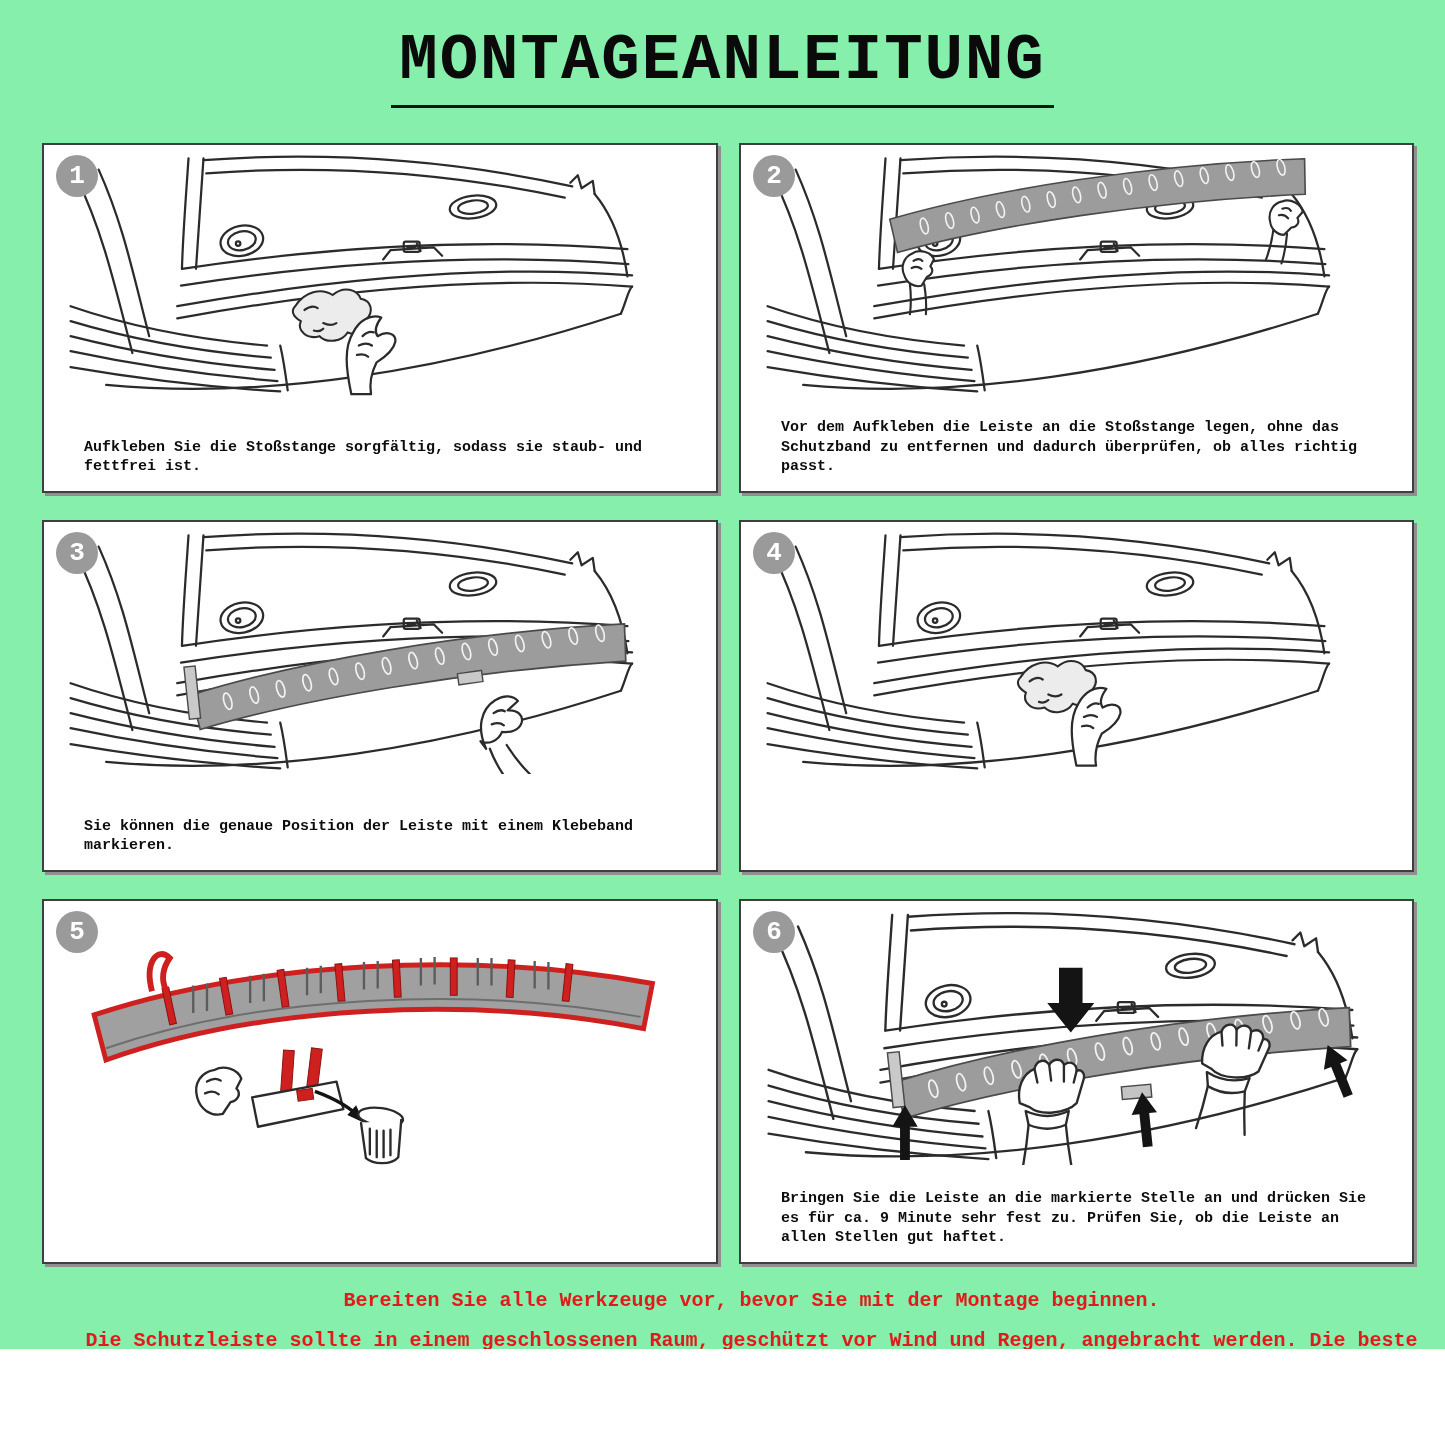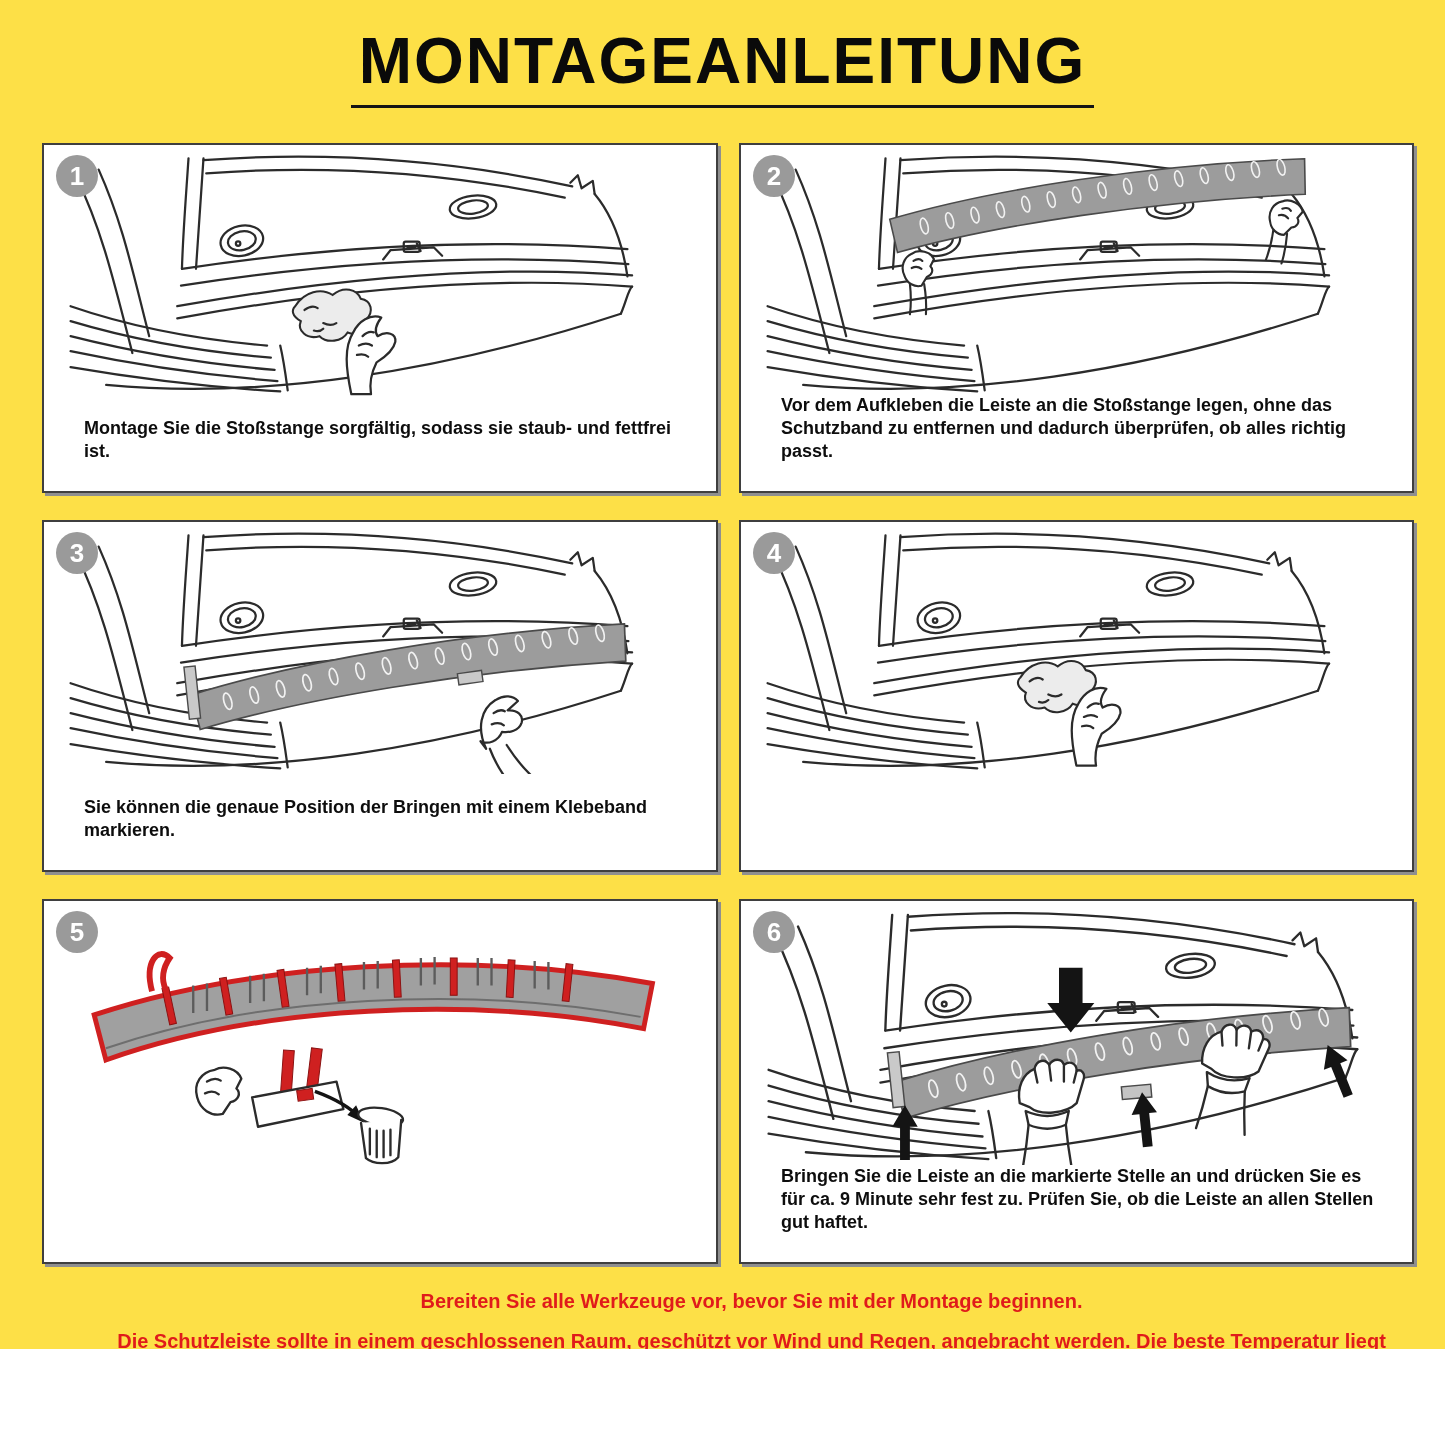--- a/index.html
+++ b/index.html
@@ -1,18 +1,18 @@
 <!DOCTYPE html>
 <html><head>
 <meta charset="utf-8">
 <style>
   html,body{margin:0;padding:0;background:#fff;}
   .sheet{
-    position:relative;width:1445px;height:1349px;background:#fde047;
-    font-family:Liberation Sans, sans-serif;color:#111;overflow:hidden;
+    position:relative;width:1445px;height:1349px;background:#86efac;
+    font-family:Liberation Mono, monospace;color:#111;overflow:hidden;
   }
   .title-wrap{position:absolute;top:28px;left:0;width:100%;text-align:center;}
   .title{
     display:inline-block;margin:0;font-size:64px;font-weight:bold;letter-spacing:2px;
     color:#0a0a0a;border-bottom:3px solid #141414;padding:0 8px 10px 8px;line-height:1.05;
   }
   .grid{
     position:absolute;top:143px;left:42px;width:1372px;
     display:grid;grid-template-columns:676px 675px;grid-template-rows:350px 352px 365px;
     column-gap:21px;row-gap:27px;
@@ -22,22 +22,22 @@
     box-shadow:3px 3px 0 #8f8f8f;box-sizing:border-box;
   }
   .badge{
     position:absolute;top:10px;left:12px;width:42px;height:42px;border-radius:50%;
     background:#9a9a9a;color:#fff;font-weight:bold;font-size:26px;
     display:flex;align-items:center;justify-content:center;z-index:3;
   }
   .illus{position:absolute;top:4px;left:6px;right:6px;height:248px;z-index:1;}
   .panel.tall .illus{height:260px;}
   .caption{
-    position:absolute;left:40px;right:26px;bottom:10px;
-    font-size:18px;font-weight:bold;line-height:1.28;color:#0d0d0d;z-index:2;
+    position:absolute;left:40px;right:26px;bottom:0;
+    font-size:15px;font-weight:bold;line-height:1.28;color:#0d0d0d;z-index:2;
   }
   .footer{position:absolute;top:1288px;left:0;width:100%;text-align:center;padding-left:29px;}
   .footer p{
     margin:0 auto;max-width:1340px;font-size:20px;font-weight:bold;color:#e01b1b;line-height:1.3;
   }
   .footer .f2{margin-top:14px;}
   svg{display:block;}
   .la{stroke:#2b2b2b;stroke-width:2.4;fill:none;stroke-linecap:round;stroke-linejoin:round;}
   .laf{stroke:#2b2b2b;stroke-width:2.4;fill:#ffffff;stroke-linecap:round;stroke-linejoin:round;}
 </style>
@@ -138,21 +138,21 @@
   </div>
 
   <div class="grid">
 
     <section class="panel">
       <div class="badge">1</div>
       <svg class="illus" viewBox="0 0 660 265" preserveAspectRatio="xMidYMin meet">
         <use href="#car-rear"></use>
         <use href="#hand-cloth"></use>
       </svg>
-      <p class="caption">Montage Sie die Stoßstange sorgfältig, sodass sie staub- und fettfrei ist.</p>
+      <p class="caption">Aufkleben Sie die Stoßstange sorgfältig, sodass sie staub- und fettfrei ist.</p>
     </section>
 
     <section class="panel">
       <div class="badge">2</div>
       <svg class="illus" viewBox="0 0 660 265" preserveAspectRatio="xMidYMin meet">
         <use href="#car-rear"></use>
         <use href="#strip-band" transform="translate(150,46) rotate(-5) scale(0.86)"></use>
         <use href="#grip-hand" transform="translate(176,112) scale(0.95)"></use>
         <use href="#grip-hand" transform="translate(572,56) rotate(14) scale(0.95)"></use>
       </svg>
@@ -161,21 +161,21 @@
 
     <section class="panel">
       <div class="badge">3</div>
       <svg class="illus" viewBox="0 0 660 265" preserveAspectRatio="xMidYMin meet">
         <use href="#car-rear"></use>
         <use href="#strip-band" transform="translate(148,150) rotate(-6) scale(0.9)"></use>
         <rect x="146" y="150" width="12" height="56" transform="rotate(-6 152 178)" fill="#c9c9c9" stroke="#4a4a4a" stroke-width="1.5"></rect>
         <rect x="436" y="156" width="26" height="12" transform="rotate(-8 449 162)" fill="#c9c9c9" stroke="#4a4a4a" stroke-width="1.5"></rect>
         <use href="#point-hand" transform="translate(430,150)"></use>
       </svg>
-      <p class="caption">Sie können die genaue Position der Bringen mit einem Klebeband markieren.</p>
+      <p class="caption">Sie können die genaue Position der Leiste mit einem Klebeband markieren.</p>
     </section>
 
     <section class="panel">
       <div class="badge">4</div>
       <svg class="illus" viewBox="0 0 660 265" preserveAspectRatio="xMidYMin meet">
         <use href="#car-rear"></use>
         <use href="#hand-cloth" transform="translate(30,-6)"></use>
       </svg>
     </section>
 

